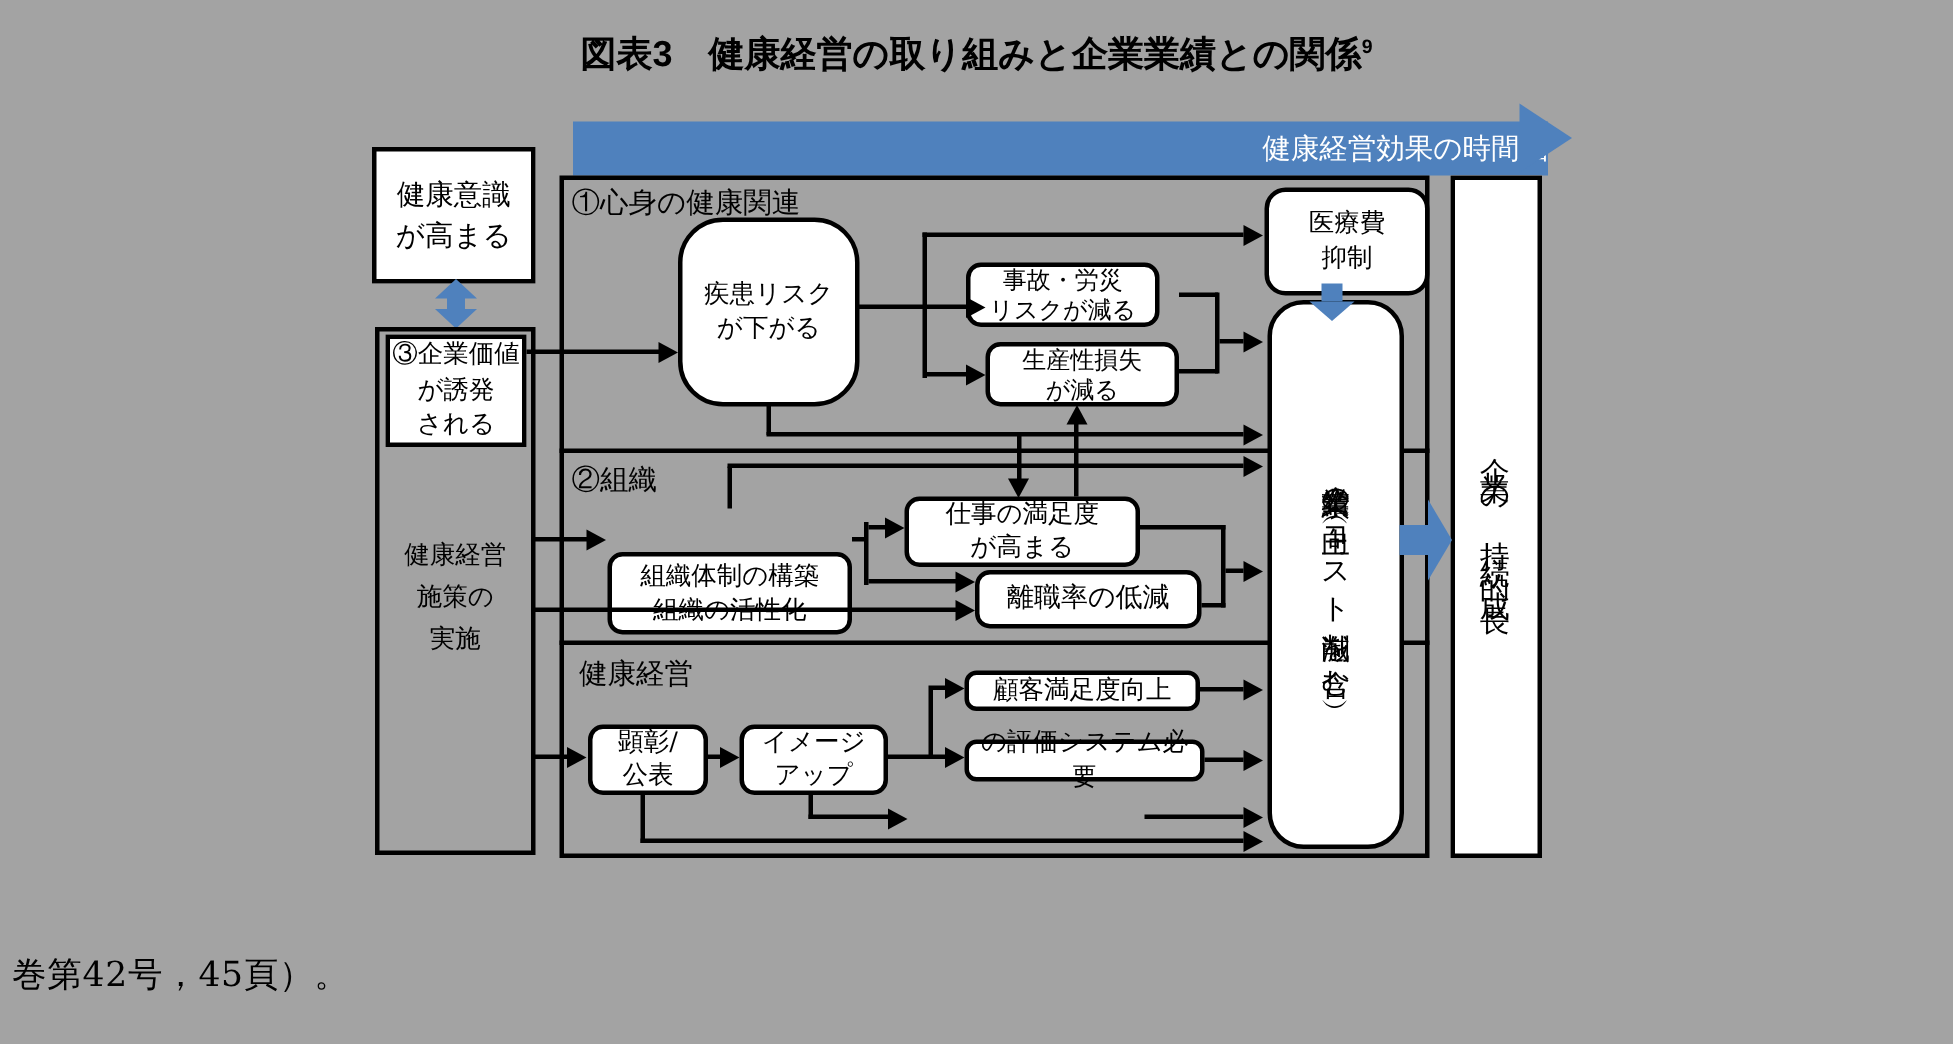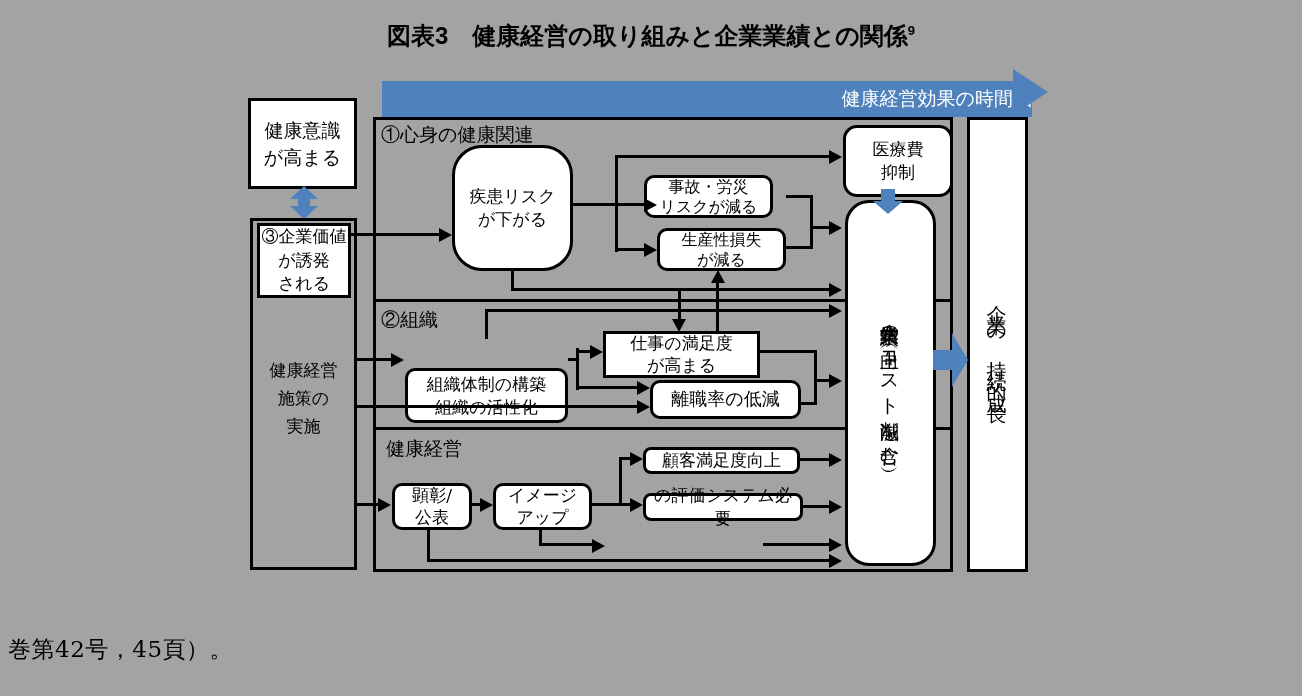--- a/index.html
+++ b/index.html
@@ -62,21 +62,21 @@
 が下がる</span></div>
   <div class="bx" style="left:644px;top:175px;width:129px;height:43px;border-radius:10px;font-size:16px;line-height:1.25;"><span>事故・労災
 リスクが減る</span></div>
   <div class="bx" style="left:657px;top:228px;width:129px;height:43px;border-radius:10px;font-size:16px;line-height:1.25;"><span>生産性損失
 が減る</span></div>
   <div class="bx" style="left:843px;top:125px;width:110px;height:72px;border-radius:14px;font-size:17px;z-index:3;"><span>医療費
 抑制</span></div>
 
   <div class="bx" style="left:405px;top:337px;width:163px;height:55px;border-radius:10px;font-size:17px;line-height:1.3;margin-top:31px;"><span>組織体制の構築
 組織の活性化</span></div>
-  <div class="bx" style="left:603px;top:331px;width:157px;height:47px;border-radius:0;font-size:17px;line-height:1.25;"><span>仕事の満足度
+  <div class="bx" style="left:603px;top:331px;width:157px;height:47px;border-radius:10px;font-size:17px;line-height:1.25;"><span>仕事の満足度
 が高まる</span></div>
   <div class="bx" style="left:392px;top:483px;width:80px;height:47px;border-radius:10px;font-size:17px;line-height:1.25;"><span>顕彰/
 公表</span></div>
 
   <div class="bx" style="left:650px;top:380px;width:151px;height:39px;border-radius:10px;font-size:18px;"><span>離職率の低減</span></div>
   <div class="bx" style="left:643px;top:447px;width:157px;height:27px;border-radius:8px;font-size:17px;"><span>顧客満足度向上</span></div>
   <div class="bx" style="left:493px;top:483px;width:99px;height:47px;border-radius:10px;font-size:17px;line-height:1.25;"><span>イメージ
 アップ</span></div>
   <div class="bx" style="left:643px;top:493px;width:160px;height:28px;border-radius:8px;font-size:17px;"><span>の評価システム必要</span></div>
 

